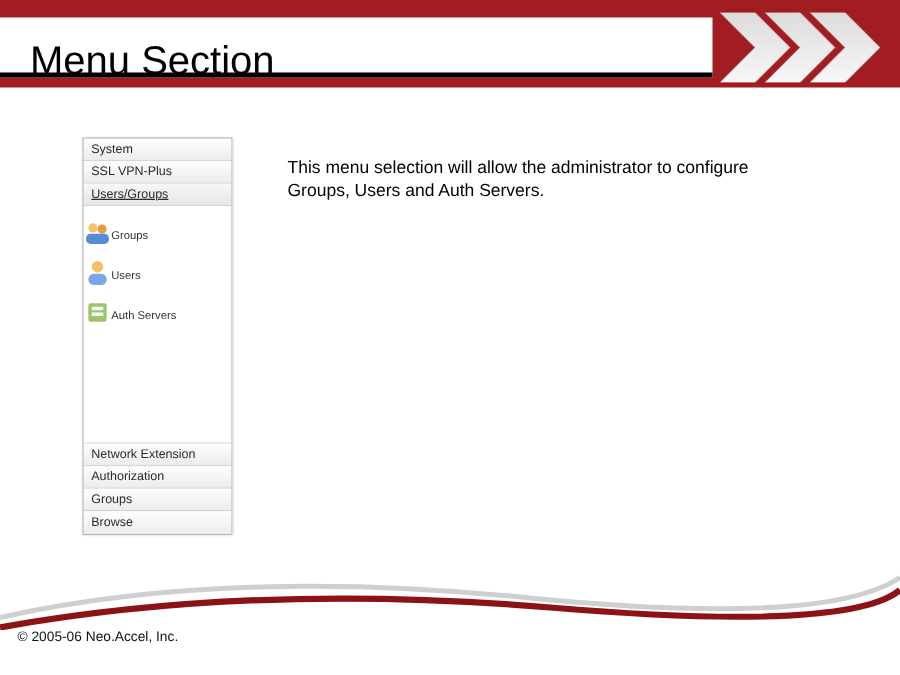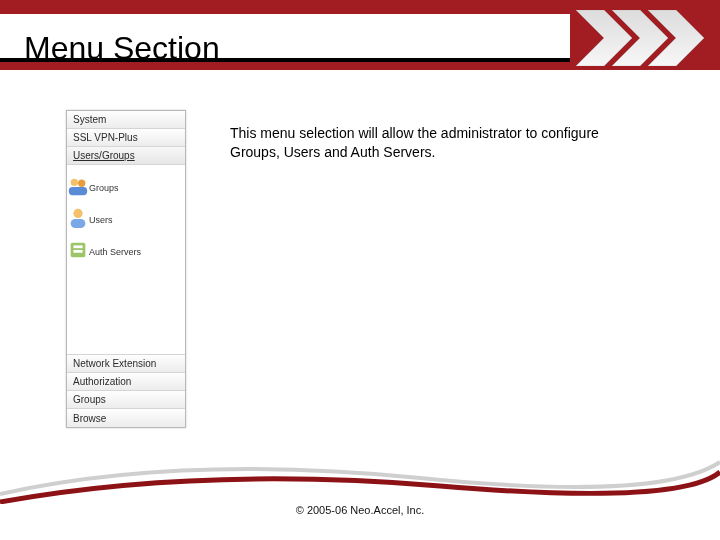--- a/index.html
+++ b/index.html
@@ -32,21 +32,21 @@
   .ico svg { width: 22px; height: 22px; }
 
   
   .explain { position: absolute; left: 214px; top: 54px; width: 380px; font-size: 14px; line-height: 1.35; color: #000; }
 
   
   .swoosh { position: absolute; left: 0; bottom: 36px; width: 720px; height: 60px; pointer-events:none; }
   .swoosh svg { width: 720px; height: 60px; }
 
   
-  .footer { position: absolute; left: 0; bottom: 0; width: 720px; height: 36px; display:flex; align-items:center; justify-content:space-between; padding: 0 14px; flex-direction: column; }
+  .footer { position: absolute; left: 0; bottom: 0; width: 720px; height: 36px; display:flex; align-items:flex-start; justify-content:space-between; padding: 0 14px; flex-direction: column; }
   .copy { font-size: 11px; color: #111; }
   .brand { display:flex; align-items:center; gap:6px; }
   .brand .tagline { font-size: 7px; letter-spacing: 2px; color: #777; display:block; text-align:right; }
   .brand .name { font-size: 15px; font-weight: bold; color: #222; letter-spacing: .5px; }
   .brand .name .accent { color: #a21d21; }
   .brand svg { width: 30px; height: 26px; }
 </style>
 </head>
 <body>
 

